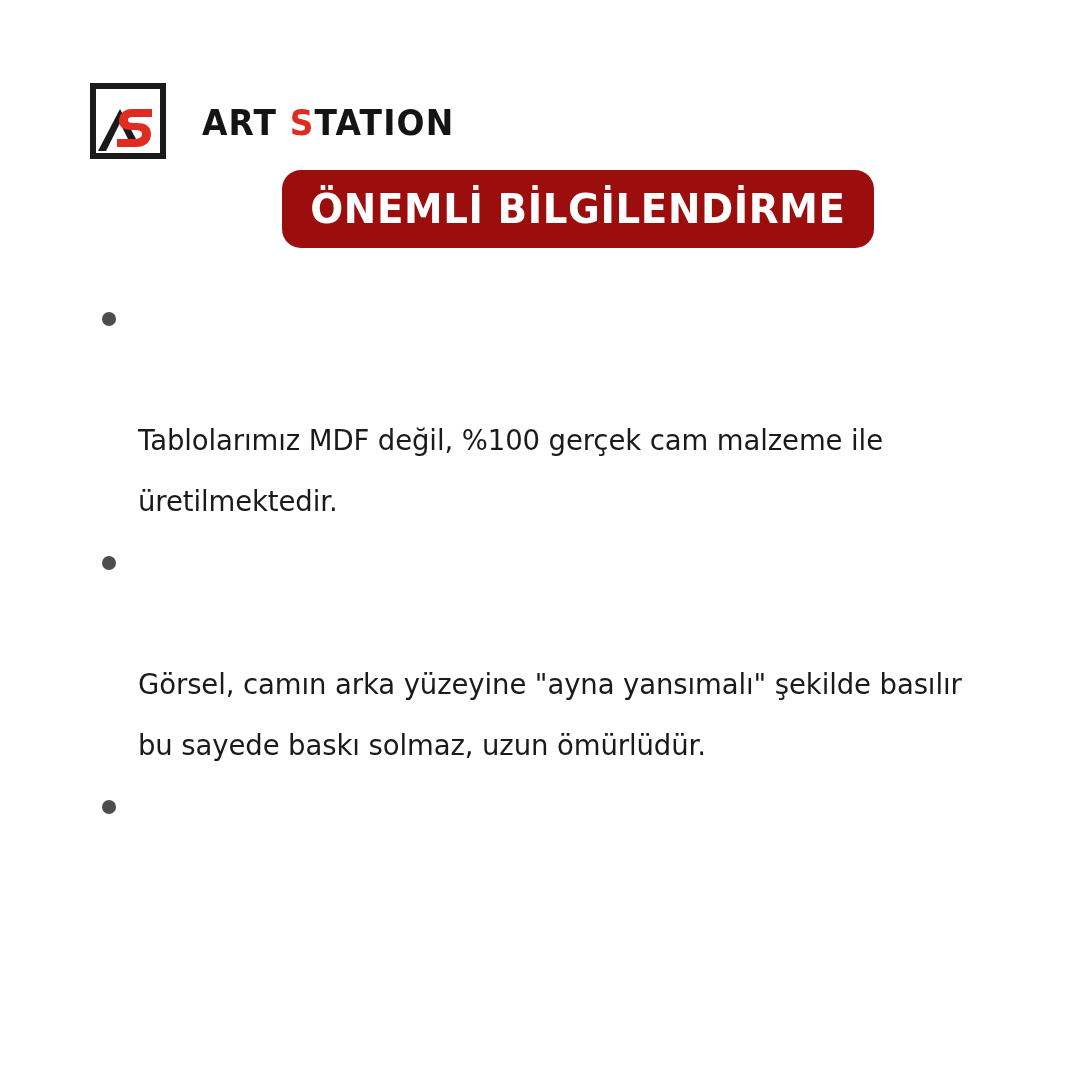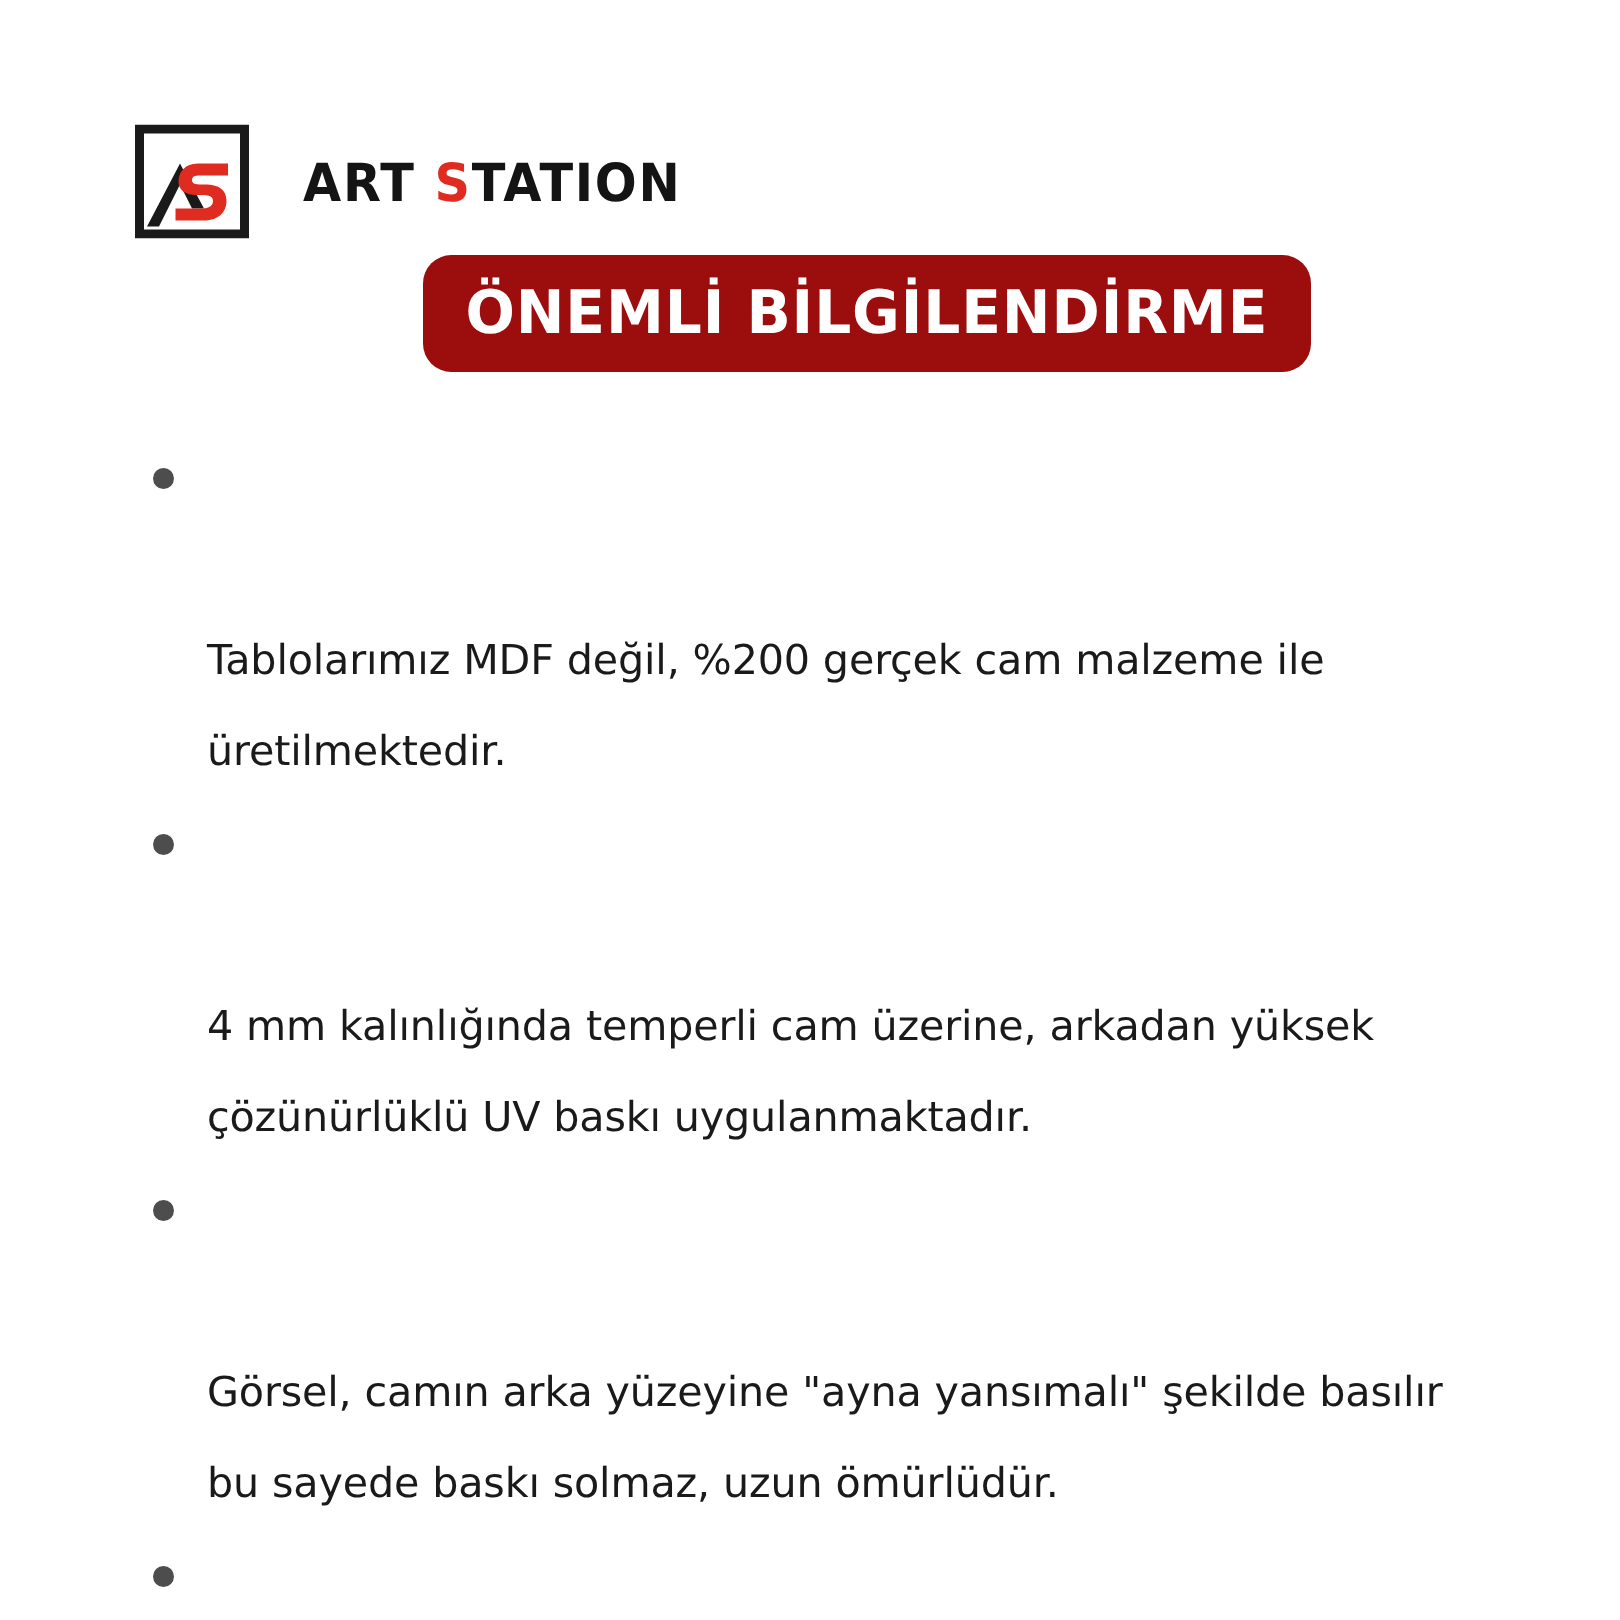--- a/index.html
+++ b/index.html
@@ -151,26 +151,21 @@
     </div>
   </div>
 
   <div class="banner">
     <span class="banner-title">ÖNEMLİ BİLGİLENDİRME</span>
   </div>
 
   <ul class="bullets">
     <li class="bullet-item">
       <span class="bullet-dot"></span>
-      <span>Tablolarımız MDF değil, %200 gerçek cam malzeme ile üretilmektedir.</span>
-    </li>
-    <li class="bullet-item">
-      <span class="bullet-dot"></span>
-      <span>4 mm kalınlığında temperli cam üzerine, arkadan yüksek
-çözünürlüklü UV baskı uygulanmaktadır.</span>
+      <span>Tablolarımız MDF değil, %100 gerçek cam malzeme ile üretilmektedir.</span>
     </li>
     <li class="bullet-item">
       <span class="bullet-dot"></span>
       <span>Görsel, camın arka yüzeyine "ayna yansımalı" şekilde basılır
 bu sayede baskı solmaz, uzun ömürlüdür.</span>
     </li>
     <li class="bullet-item">
       <span class="bullet-dot"></span>
       
     </li>

